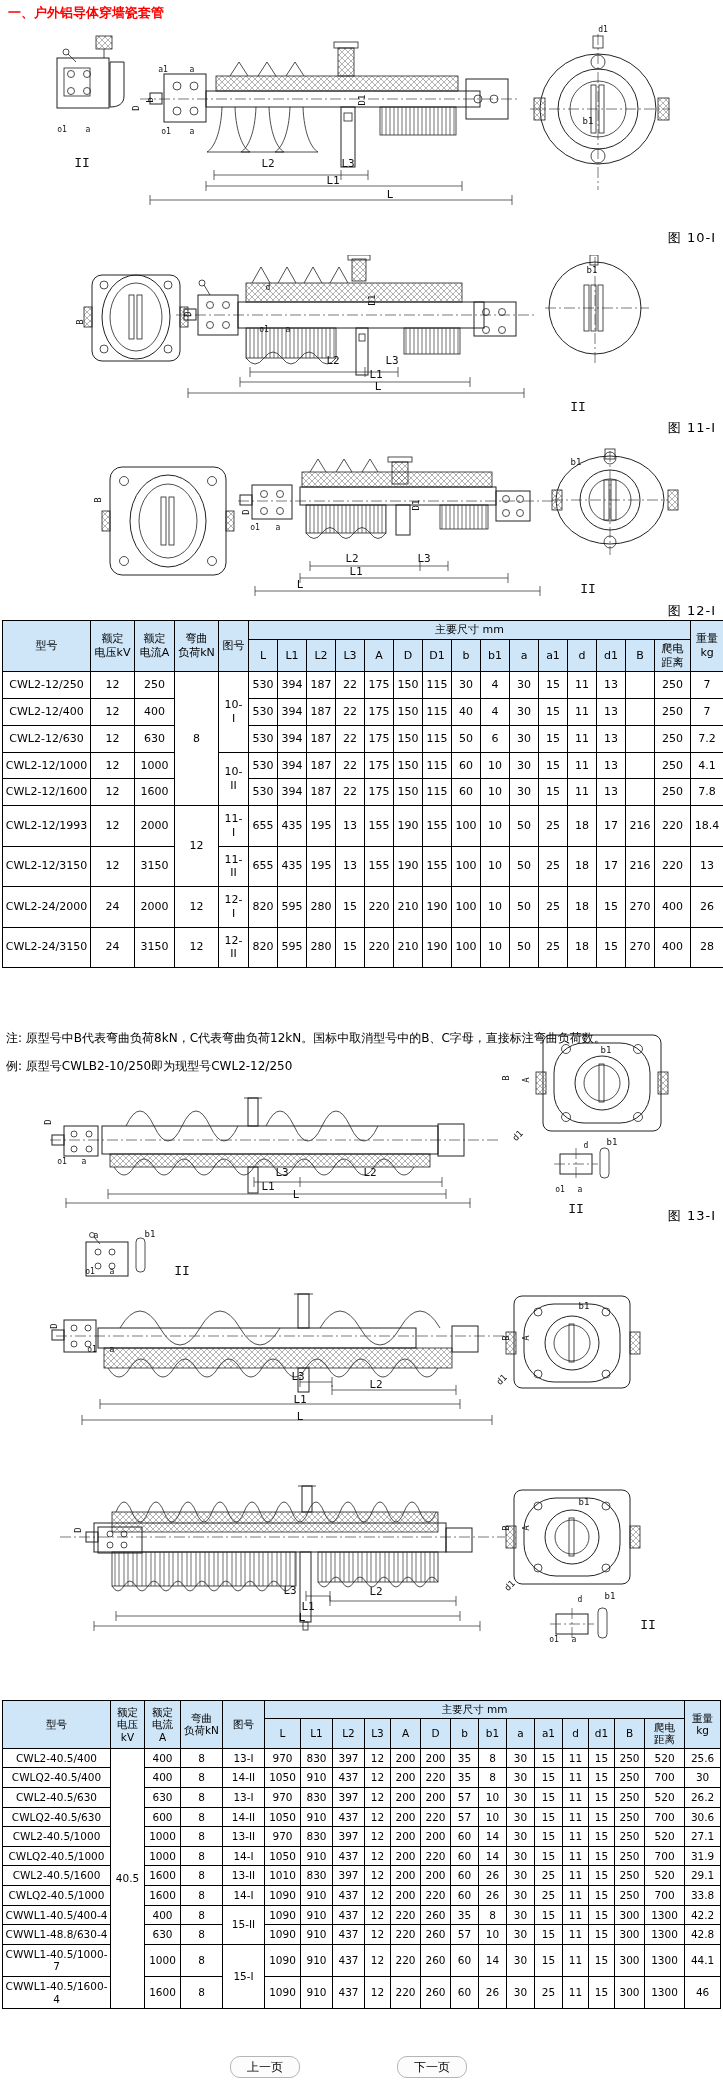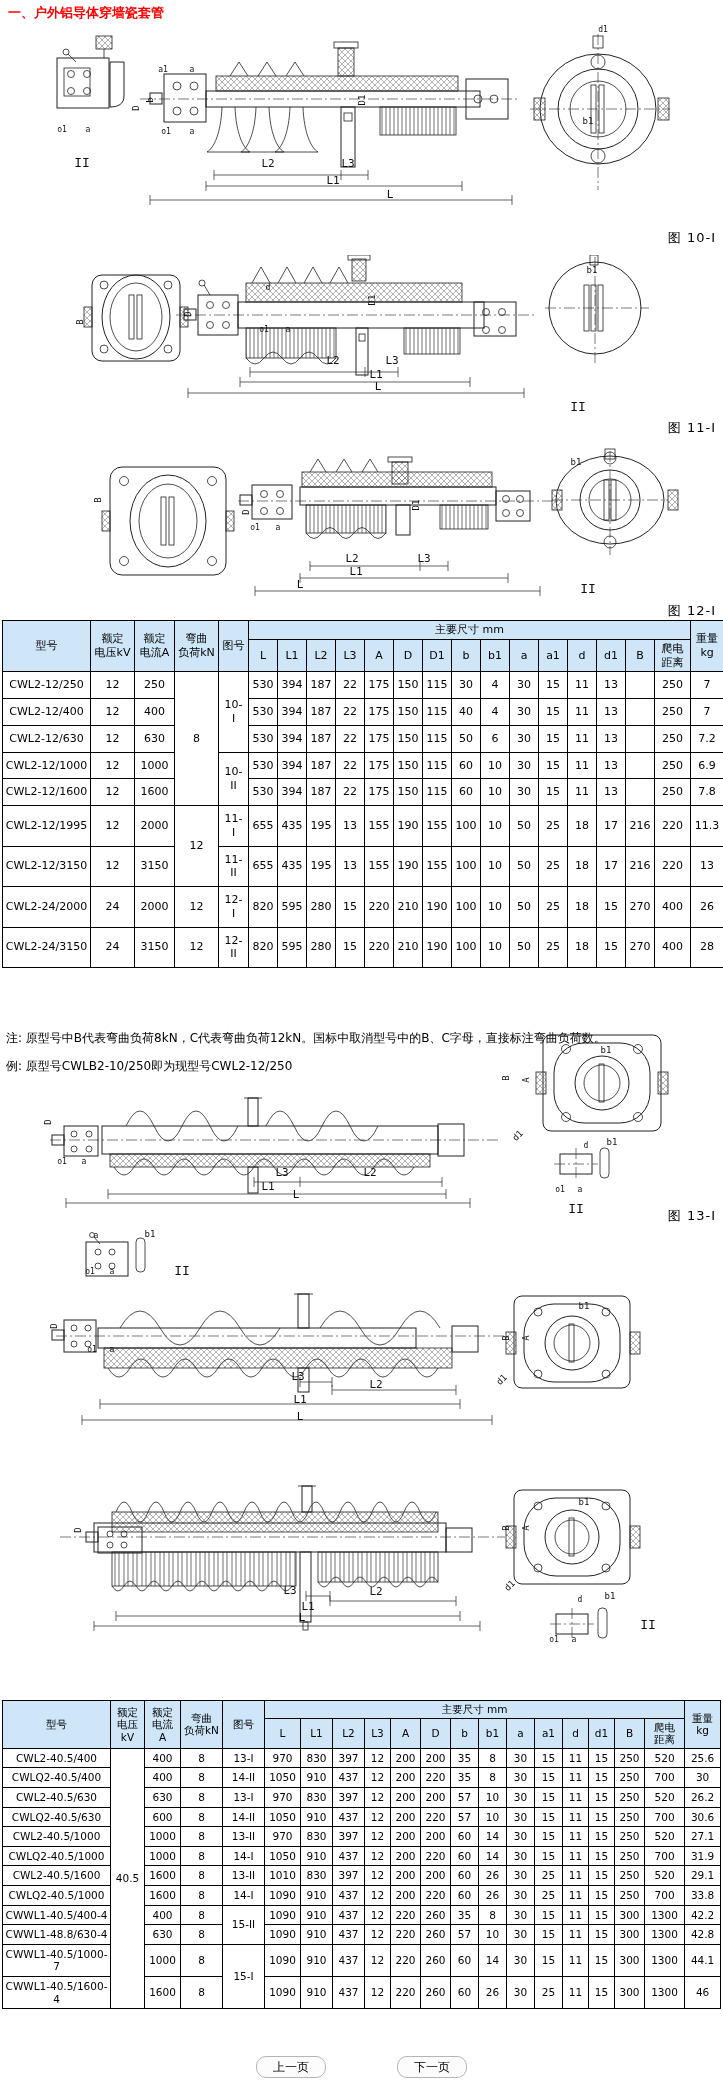--- a/index.html
+++ b/index.html
@@ -354,21 +354,21 @@
           <td>150</td>
           <td>115</td>
           <td>60</td>
           <td>10</td>
           <td>30</td>
           <td>15</td>
           <td>11</td>
           <td>13</td>
           <td></td>
           <td>250</td>
-          <td>6.9</td>
+          <td>4.1</td>
         </tr>
         <tr>
           <td>CWL2-12/1600</td>
           <td>12</td>
           <td>1600</td>
           <td>530</td>
           <td>394</td>
           <td>187</td>
           <td>22</td>
           <td>175</td>
@@ -378,42 +378,42 @@
           <td>10</td>
           <td>30</td>
           <td>15</td>
           <td>11</td>
           <td>13</td>
           <td></td>
           <td>250</td>
           <td>7.8</td>
         </tr>
         <tr>
-          <td>CWL2-12/1995</td>
+          <td>CWL2-12/1993</td>
           <td>12</td>
           <td>2000</td>
           <td rowspan="2">12</td>
           <td>11-
 I</td>
           <td>655</td>
           <td>435</td>
           <td>195</td>
           <td>13</td>
           <td>155</td>
           <td>190</td>
           <td>155</td>
           <td>100</td>
           <td>10</td>
           <td>50</td>
           <td>25</td>
           <td>18</td>
           <td>17</td>
           <td>216</td>
           <td>220</td>
-          <td>11.3</td>
+          <td>18.4</td>
         </tr>
         <tr>
           <td>CWL2-12/3150</td>
           <td>12</td>
           <td>3150</td>
           <td>11-
 II</td>
           <td>655</td>
           <td>435</td>
           <td>195</td>
@@ -1025,16 +1025,16 @@
       <span class="fl" style="left: 610px; top: 1596px; font-size: 9px;">b1</span>
       <span class="fl" style="left: 554px; top: 1640px; font-size: 8px;">o1</span>
       <span class="fl" style="left: 574px; top: 1640px; font-size: 8px;">a</span>
       <span class="fl" style="left: 648px; top: 1624px; font-size: 13px;">II</span>
       <span class="fl" style="left: 290px; top: 1590px; font-size: 11px;">L3</span>
       <span class="fl" style="left: 376px; top: 1591px; font-size: 11px;">L2</span>
       <span class="fl" style="left: 308px; top: 1606px; font-size: 11px;">L1</span>
       <span class="fl" style="left: 302px; top: 1617px; font-size: 11px;">L</span>
     </div>
 
-  <div class="nav-btn" style="left:256px">上一页</div>
+  <div class="nav-btn" style="left:230px">上一页</div>
   <div class="nav-btn" style="left:397px">下一页</div>
 
 </div>
 
 </body></html>

